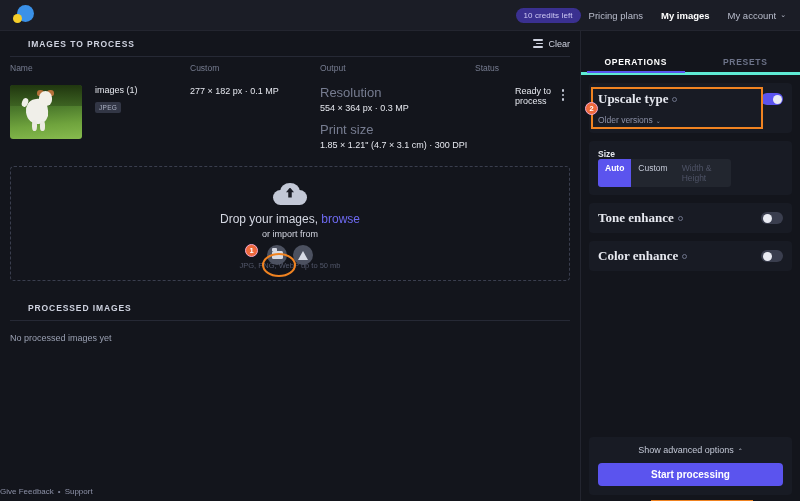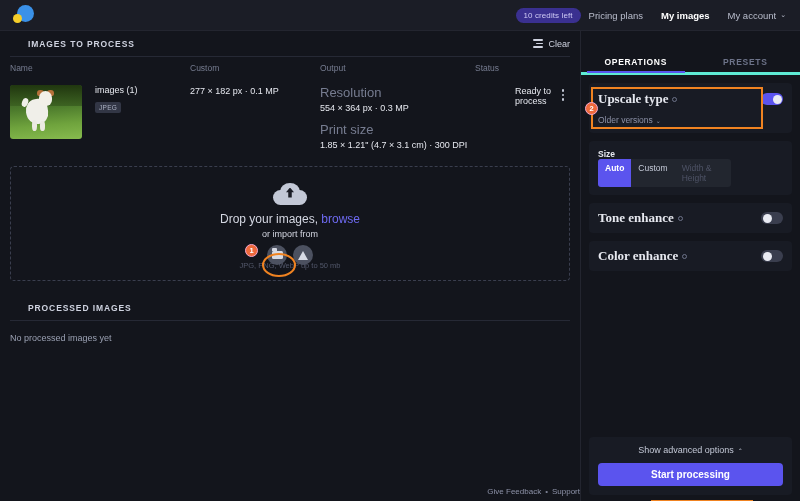--- a/index.html
+++ b/index.html
@@ -132,21 +132,21 @@
   .hl-ring {
     position: absolute; border: 2.5px solid #f08321; border-radius: 50%; z-index: 5;
   }
   .hl-box { position: absolute; border: 2.5px solid #f08321; z-index: 5; }
 
   .proc-head { margin-top: 14px; }
   .empty-note { font-size: 9px; color: #9aa0b2; padding: 12px 10px 0 10px; }
 
   .footer {
     position: absolute; left: 0; bottom: 5px; width: 580px;
-    text-align: right; font-size: 8px; color: #7d8296;
+    text-align: left; font-size: 8px; color: #7d8296;
   }
   .footer span { color: #8d92a8; }
   .footer b { color: #7d8296; font-weight: normal; margin: 0 4px; }
 
   
   .right {
     position: absolute; left: 580px; top: 31px; width: 220px; height: 470px;
     background: #13151c; border-left: 1px solid #23252f;
   }
   .tabs { display: flex; height: 24px; border-bottom: 3px solid #5eead4; margin-top: 20px; }

